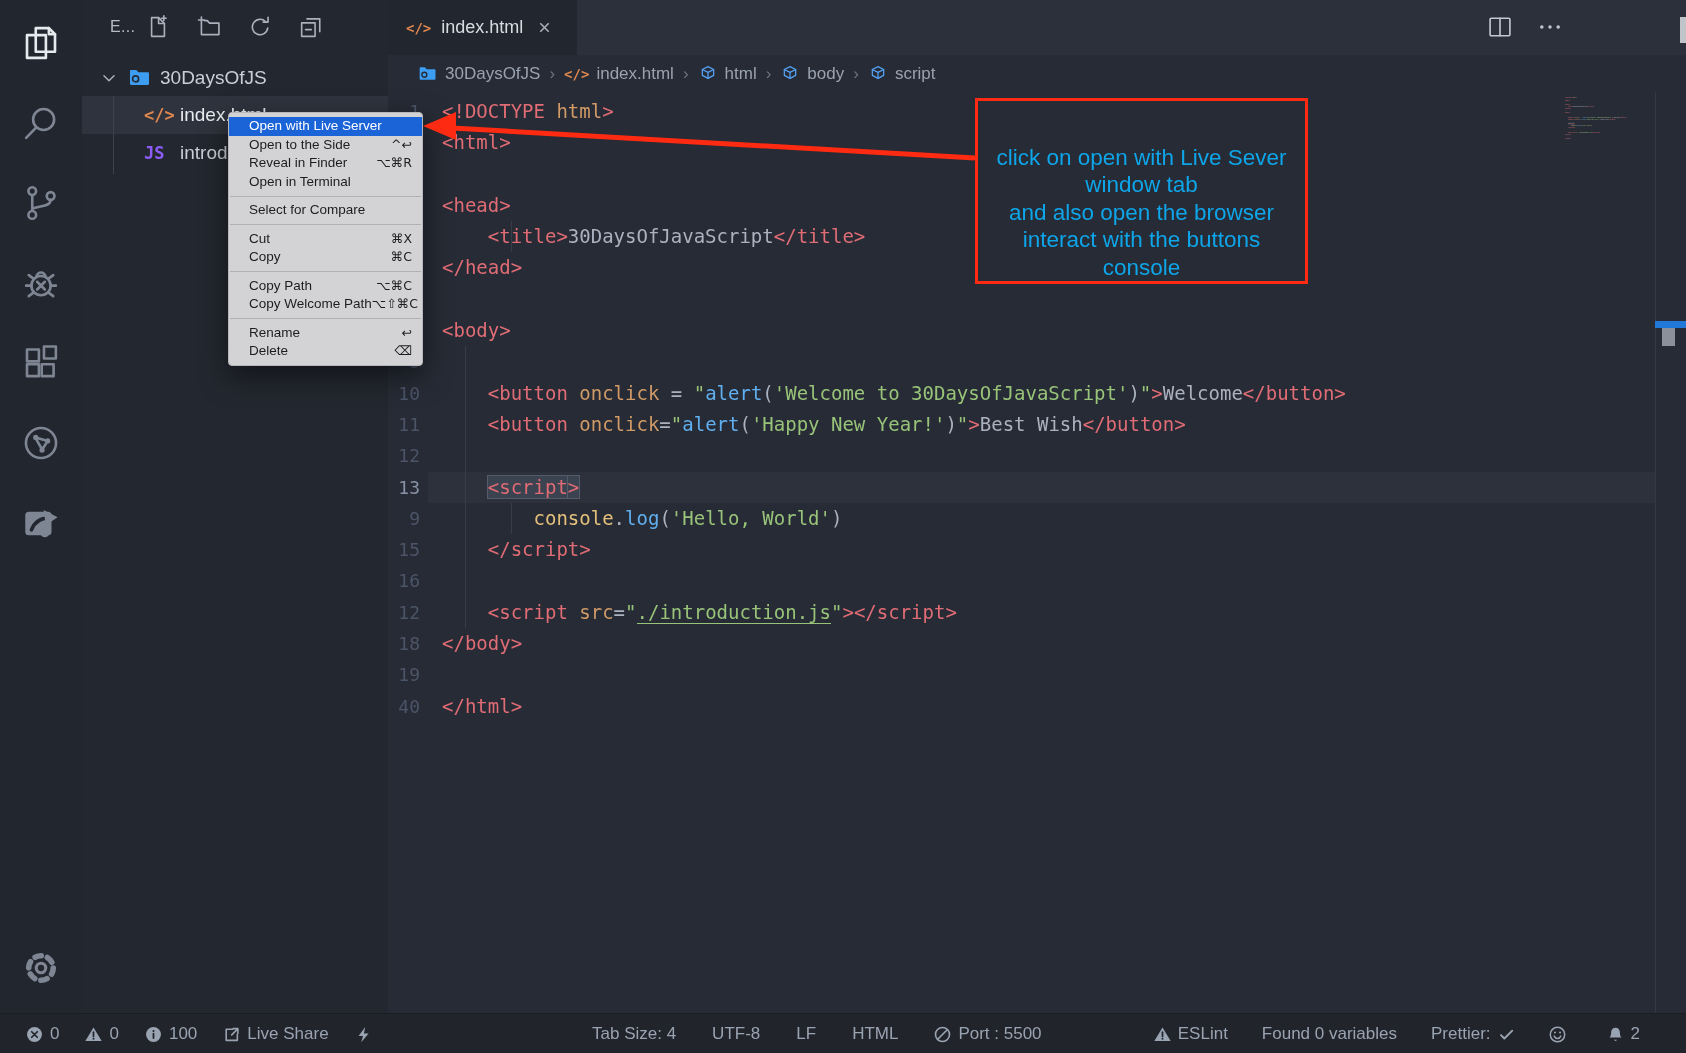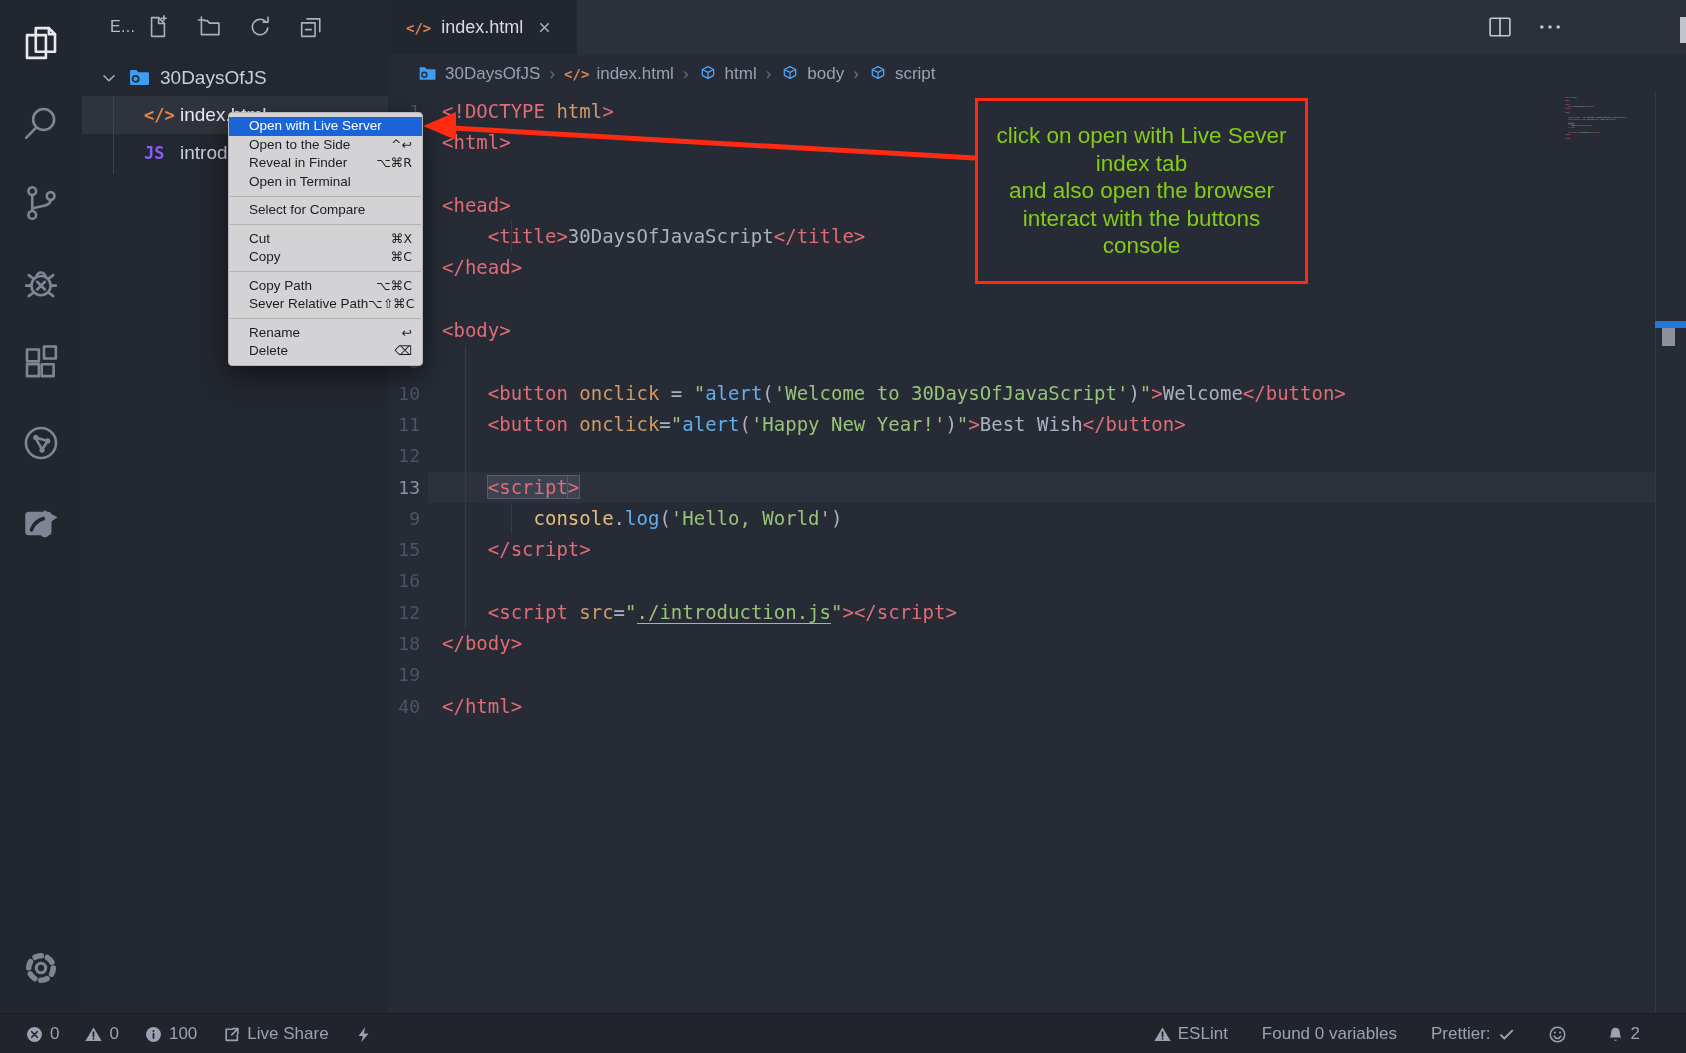--- a/index.html
+++ b/index.html
@@ -364,20 +364,43 @@
         </div>
         <div class="sb-item">
           <span>
             <svg viewBox="0 0 16 16" fill="none" stroke="currentColor" stroke-width="1.5" stroke-linecap="round" stroke-linejoin="round">
               <path d="M9.6 1L3.4 9.3h4.1L5.9 15.4 12.8 7H8.4z" fill="currentColor" stroke="none"></path>
             </svg>
           </span>
           <span></span>
         </div>
       </div>
+    <div class="sb-group" id="sb-center">
+        <div class="sb-item">
+          <span>Tab Size: 4</span>
+        </div>
+        <div class="sb-item">
+          <span>UTF-8</span>
+        </div>
+        <div class="sb-item">
+          <span>LF</span>
+        </div>
+        <div class="sb-item">
+          <span>HTML</span>
+        </div>
+        <div class="sb-item">
+          <span>
+            <svg viewBox="0 0 16 16" fill="none" stroke="currentColor" stroke-width="1.5" stroke-linecap="round" stroke-linejoin="round">
+              <circle cx="8" cy="8" r="6.6" fill="none" stroke-width="1.5"></circle>
+              <path d="M3.3 12.7l9.4-9.4" stroke-width="1.5"></path>
+            </svg>
+          </span>
+          <span>Port : 5500</span>
+        </div>
+      </div>
     <div class="sb-group" id="sb-right">
         <div class="sb-item">
           <span>
             <svg viewBox="0 0 16 16" fill="none" stroke="currentColor" stroke-width="1.5" stroke-linecap="round" stroke-linejoin="round">
               <path d="M8 1.3L15.7 14.2H.3z" fill="currentColor" stroke="none"></path>
               <path d="M8 5.8v4" stroke="#21252b" stroke-width="1.6"></path>
               <circle cx="8" cy="11.9" r=".95" fill="#21252b" stroke="none"></circle>
             </svg>
           </span>
           <span>ESLint</span>
@@ -446,37 +469,37 @@
       <div class="mi">
         <span>Copy</span>
         <span class="sc">⌘C</span>
       </div>
       <div class="menu-sep"></div>
       <div class="mi">
         <span>Copy Path</span>
         <span class="sc">⌥⌘C</span>
       </div>
       <div class="mi">
-        <span>Sever Relative Path</span>
+        <span>Copy Welcome Path</span>
         <span class="sc">⌥⇧⌘C</span>
       </div>
       <div class="menu-sep"></div>
       <div class="mi">
         <span>Rename</span>
         <span class="sc">↩</span>
       </div>
       <div class="mi">
         <span>Delete</span>
         <span class="sc">⌫</span>
       </div>
     </div>
 
-  <div id="annotation-box" style="border-color: rgb(254, 43, 18); color: #84cc16;">
+  <div id="annotation-box" style="border-color: rgb(254, 43, 18); color: #0ea5e9; justify-content: flex-end;">
       <div>click on open with Live Sever</div>
-      <div>index tab</div>
+      <div>window tab</div>
       <div>and also open the browser</div>
       <div>interact with the buttons</div>
       <div>console</div>
     </div>
 
   <svg id="arrow-svg" width="1686" height="1053">
     <line x1="975" y1="158" x2="452" y2="128" stroke="#fe2b12" stroke-width="5"></line>
     <polygon points="423,126 456,112 456,140" fill="#fe2b12"></polygon>
   </svg>
 

